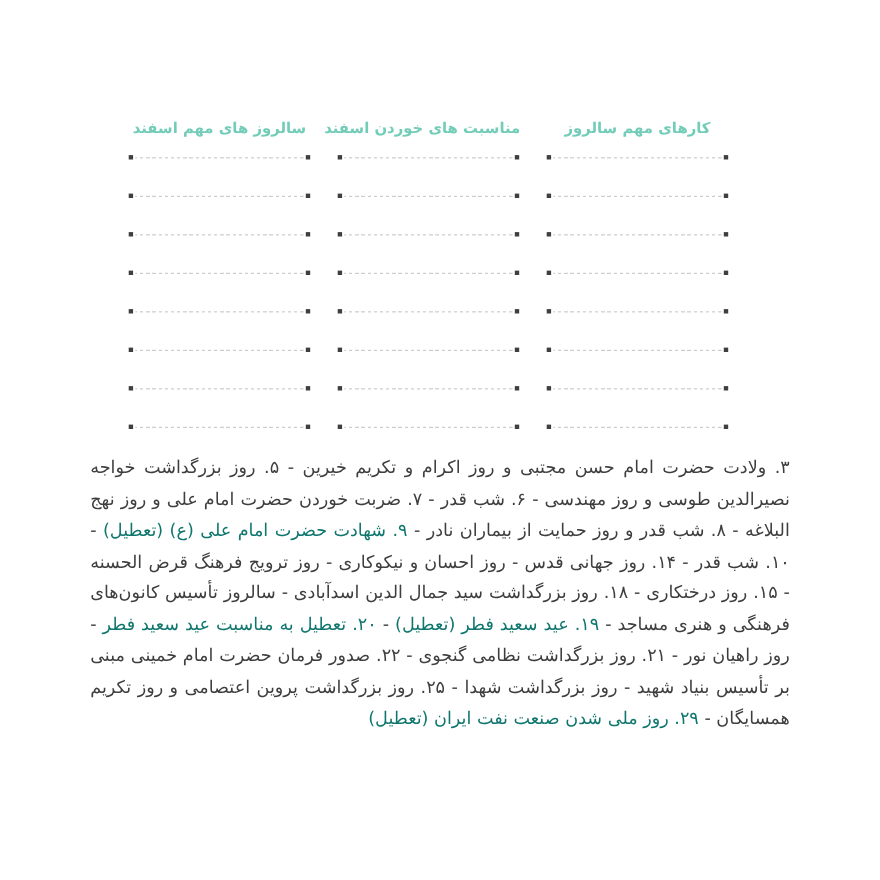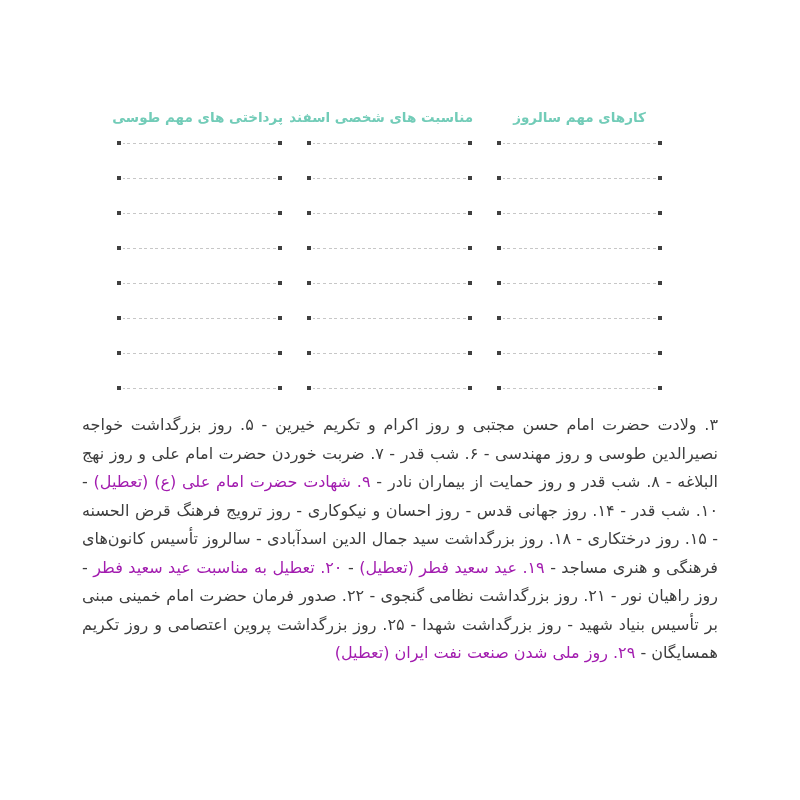--- a/index.html
+++ b/index.html
@@ -74,21 +74,21 @@
   
   .events {
     margin: -12px 82px 0 82px;
     font-size: 16px;
     line-height: 28.5px;
     color: #3e3e3e;
     text-align: justify;
     text-justify: inter-word;
     direction: rtl;
   }
-  .events .hl { color: #a21caf; }
+  .events .hl { color: #0f766e; }
 </style>
 </head>
 <body>
 
 <div class="page">
 
   <div class="planner">
 
     <div class="planner-col">
       <div class="col-title">کارهای مهم سالروز</div>
@@ -130,21 +130,21 @@
           </div>
         <div class="slot">
             <div class="dline">
               <div class="dash"></div>
             </div>
           </div>
       </div>
     </div>
 
     <div class="planner-col">
-      <div class="col-title">مناسبت های شخصی اسفند</div>
+      <div class="col-title">مناسبت های خوردن اسفند</div>
       <div class="slots">
         <div class="slot">
             <div class="dline">
               <div class="dash"></div>
             </div>
           </div>
         <div class="slot">
             <div class="dline">
               <div class="dash"></div>
             </div>
@@ -176,21 +176,21 @@
           </div>
         <div class="slot">
             <div class="dline">
               <div class="dash"></div>
             </div>
           </div>
       </div>
     </div>
 
     <div class="planner-col">
-      <div class="col-title">پرداختی های مهم طوسی</div>
+      <div class="col-title">سالروز های مهم اسفند</div>
       <div class="slots">
         <div class="slot">
             <div class="dline">
               <div class="dash"></div>
             </div>
           </div>
         <div class="slot">
             <div class="dline">
               <div class="dash"></div>
             </div>

